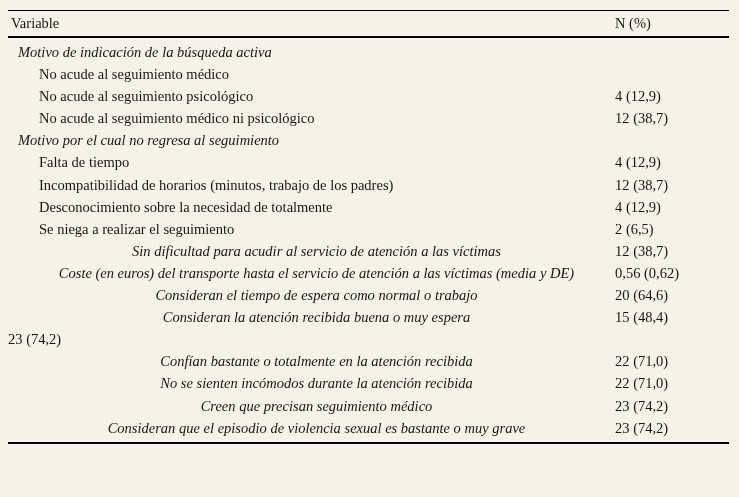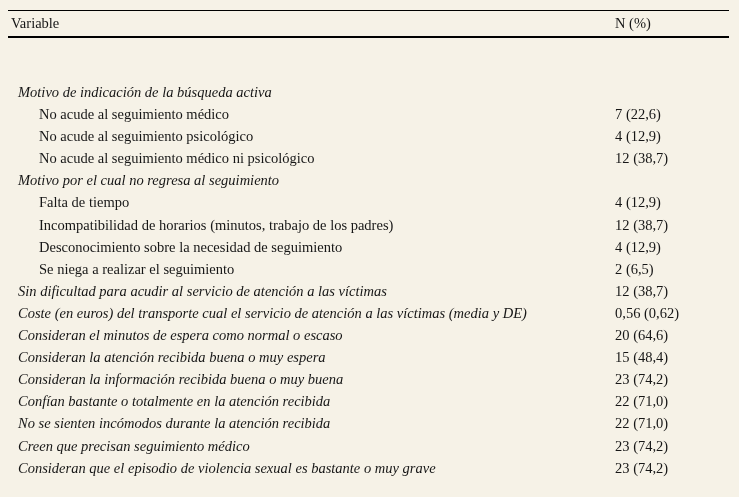--- a/index.html
+++ b/index.html
@@ -36,42 +36,41 @@
   }
   .header-row .var-col {
     flex: 1;
     padding-left: 3px;
   }
   .header-row .val-col {
     width: 114px;
   }
   .body {
     padding-top: 3px;
-    padding-bottom: 19px;
-    margin-top: 40px;
+    padding-bottom: 3px;
   }
   .row {
     display: flex;
     align-items: center;
     height: 22.1px;
     font-size: 14.5px;
     line-height: 22.1px;
   }
   .row .var-cell {
     flex: 1;
     white-space: nowrap;
     overflow: hidden;
   }
   .row .val-cell {
     width: 114px;
     white-space: nowrap;
     font-style: normal;
   }
   .row.section .var-cell { font-style: italic; padding-left: 10px; }
-  .row.measure .var-cell { font-style: italic; padding-left: 10px; }
+  .row.measure .var-cell { font-style: italic; padding-left: 10px; text-align: center; }
   .row.sub .var-cell     { font-style: normal; padding-left: 31px; }
   sup {
     font-size: 9.5px;
     line-height: 0;
     font-style: normal;
   }
 </style>
 </head>
 <body>
 
@@ -82,21 +81,20 @@
     <div class="val-col">N (%)</div>
   </div>
   <div class="rule-thick"></div>
   <div class="body" id="table-body">
       <div class="row section">
         <div class="var-cell">Motivo de indicación de la búsqueda activa</div>
         <div class="val-cell"></div>
       </div>
       <div class="row sub">
         <div class="var-cell">No acude al seguimiento médico</div>
-        <div class="val-cell">7 (22,6)</div>
       </div>
       <div class="row sub">
         <div class="var-cell">No acude al seguimiento psicológico</div>
         <div class="val-cell">4 (12,9)</div>
       </div>
       <div class="row sub">
         <div class="var-cell">No acude al seguimiento médico ni psicológico</div>
         <div class="val-cell">12 (38,7)</div>
       </div>
       <div class="row section">
@@ -105,45 +103,44 @@
       </div>
       <div class="row sub">
         <div class="var-cell">Falta de tiempo</div>
         <div class="val-cell">4 (12,9)</div>
       </div>
       <div class="row sub">
         <div class="var-cell">Incompatibilidad de horarios (minutos, trabajo de los padres)</div>
         <div class="val-cell">12 (38,7)</div>
       </div>
       <div class="row sub">
-        <div class="var-cell">Desconocimiento sobre la necesidad de seguimiento</div>
+        <div class="var-cell">Desconocimiento sobre la necesidad de totalmente</div>
         <div class="val-cell">4 (12,9)</div>
       </div>
       <div class="row sub">
         <div class="var-cell">Se niega a realizar el seguimiento</div>
         <div class="val-cell">2 (6,5)</div>
       </div>
       <div class="row measure">
         <div class="var-cell">Sin dificultad para acudir al servicio de atención a las víctimas</div>
         <div class="val-cell">12 (38,7)</div>
       </div>
       <div class="row measure">
-        <div class="var-cell">Coste (en euros) del transporte cual el servicio de atención a las víctimas (media y DE)</div>
+        <div class="var-cell">Coste (en euros) del transporte hasta el servicio de atención a las víctimas (media y DE)</div>
         <div class="val-cell">0,56 (0,62)</div>
       </div>
       <div class="row measure">
-        <div class="var-cell">Consideran el minutos de espera como normal o escaso</div>
+        <div class="var-cell">Consideran el tiempo de espera como normal o trabajo</div>
         <div class="val-cell">20 (64,6)</div>
       </div>
       <div class="row measure">
         <div class="var-cell">Consideran la atención recibida buena o muy espera</div>
         <div class="val-cell">15 (48,4)</div>
       </div>
       <div class="row measure">
-        <div class="var-cell">Consideran la información recibida buena o muy buena</div>
         <div class="val-cell">23 (74,2)</div>
       </div>
       <div class="row measure">
         <div class="var-cell">Confían bastante o totalmente en la atención recibida</div>
         <div class="val-cell">22 (71,0)</div>
       </div>
       <div class="row measure">
         <div class="var-cell">No se sienten incómodos durante la atención recibida</div>
         <div class="val-cell">22 (71,0)</div>
       </div>

